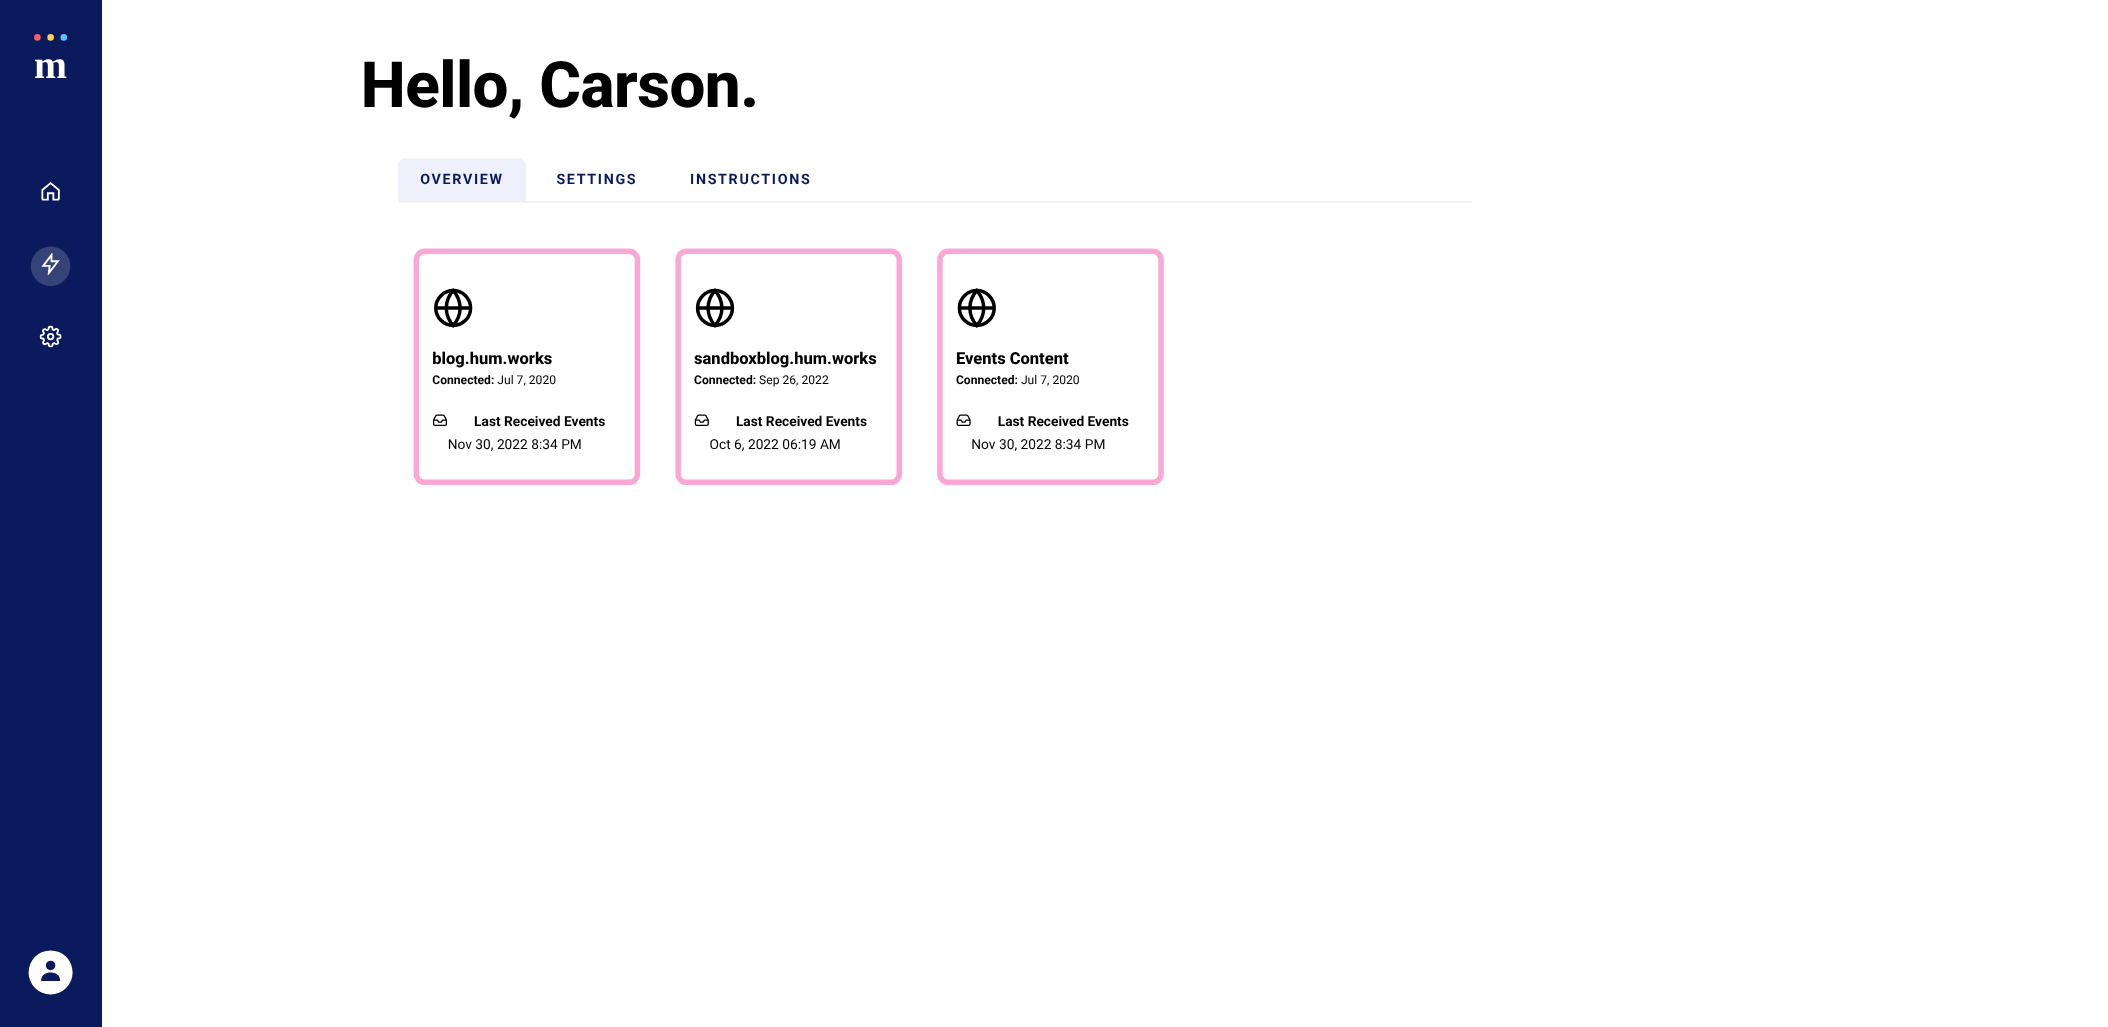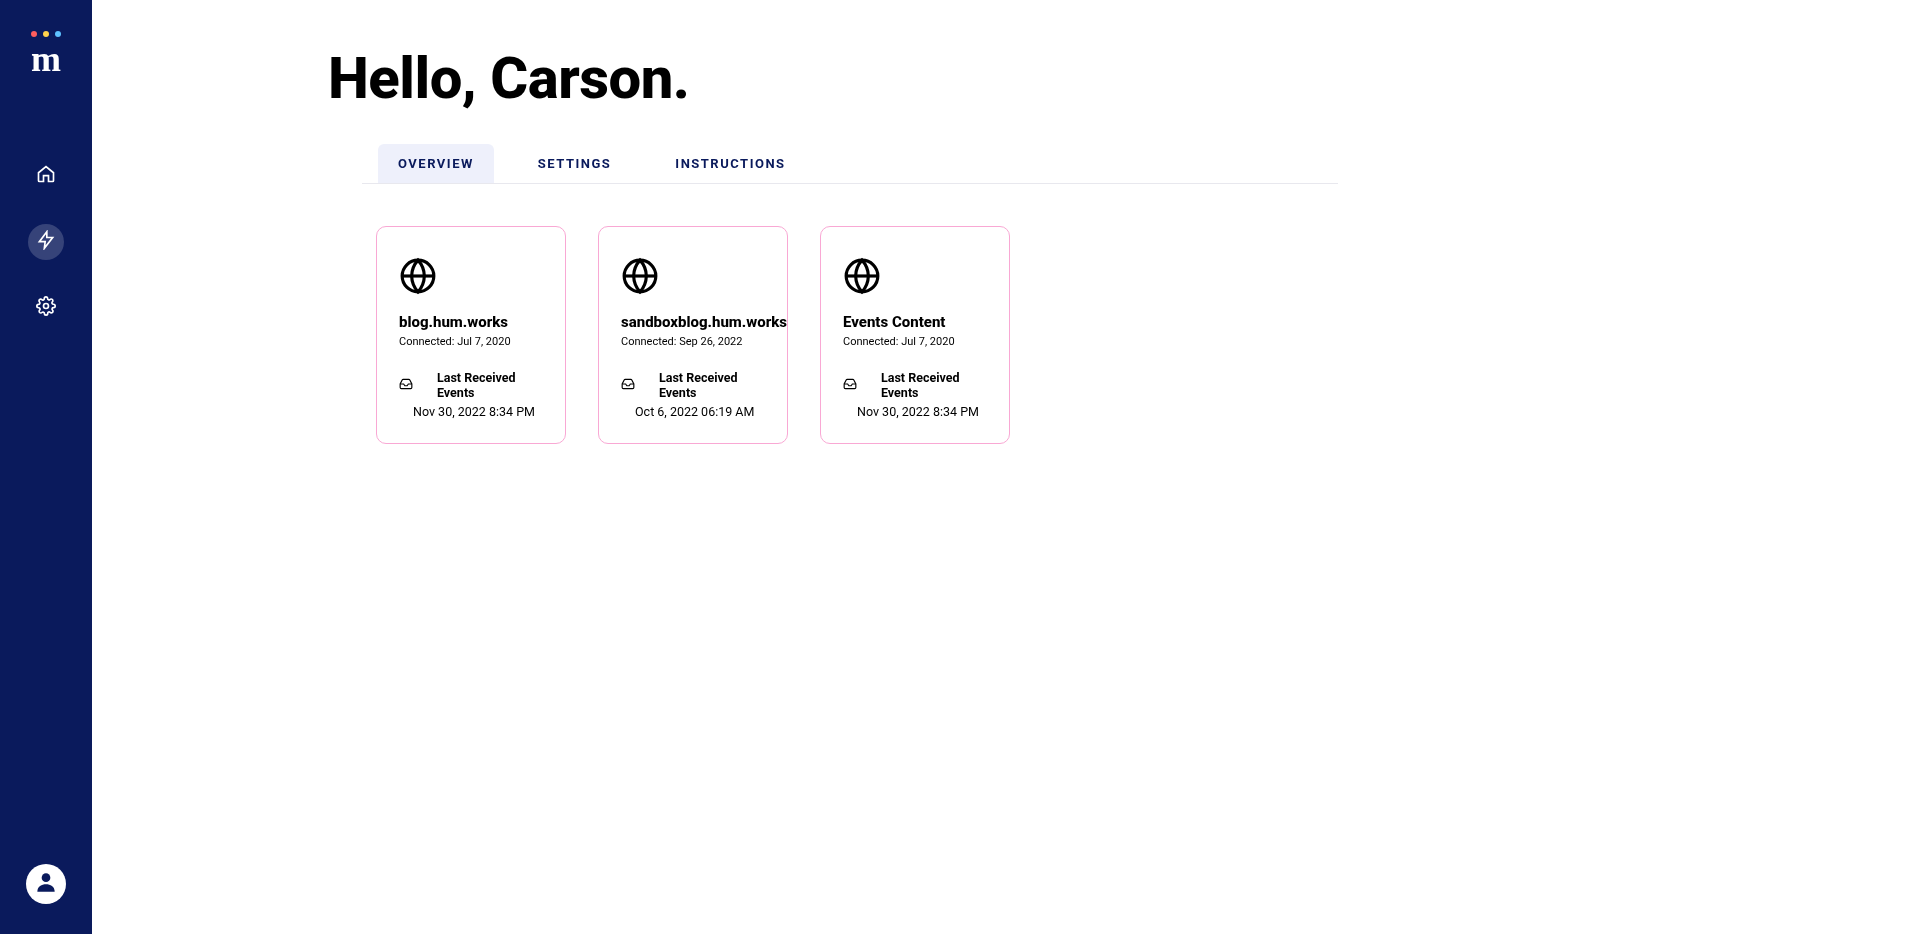--- a/index.html
+++ b/index.html
@@ -130,35 +130,34 @@
     }
     .tab {
       padding: 12px 20px;
       font-size: 13px;
       font-weight: 700;
       letter-spacing: 1.5px;
       color: #0a1a5c;
       cursor: pointer;
       text-transform: uppercase;
       border-radius: 6px 6px 0 0;
-      margin-left: 16px;
     }
     .tab.active {
       background: #eef0fb;
     }
     .cards {
       display: flex;
       gap: 32px;
       margin-left: 48px;
     }
     .card {
-      width: 190px;
-      border: 1px solid #f9a8d4;
+      width: 206px;
+      border: 5px solid #f9a8d4;
       border-radius: 10px;
-      padding: 30px 22px 24px 22px;
+      padding: 30px 22px 24px 12px;
       background: #fff;
       cursor: pointer;
     }
     .card-icon {
       margin-bottom: 14px;
     }
     .card-icon svg {
       width: 38px;
       height: 38px;
       stroke: #000;
@@ -170,21 +169,21 @@
       font-weight: 800;
       color: #000;
       margin-bottom: 4px;
     }
     .card-connected {
       font-size: 11px;
       color: #000;
       margin-bottom: 22px;
     }
     .card-connected .label {
-      font-weight: 400;
+      font-weight: 700;
     }
     .card-event-row {
       display: flex;
       align-items: center;
       gap: 24px;
       margin-bottom: 4px;
     }
     .card-event-row svg {
       width: 14px;
       height: 14px;

